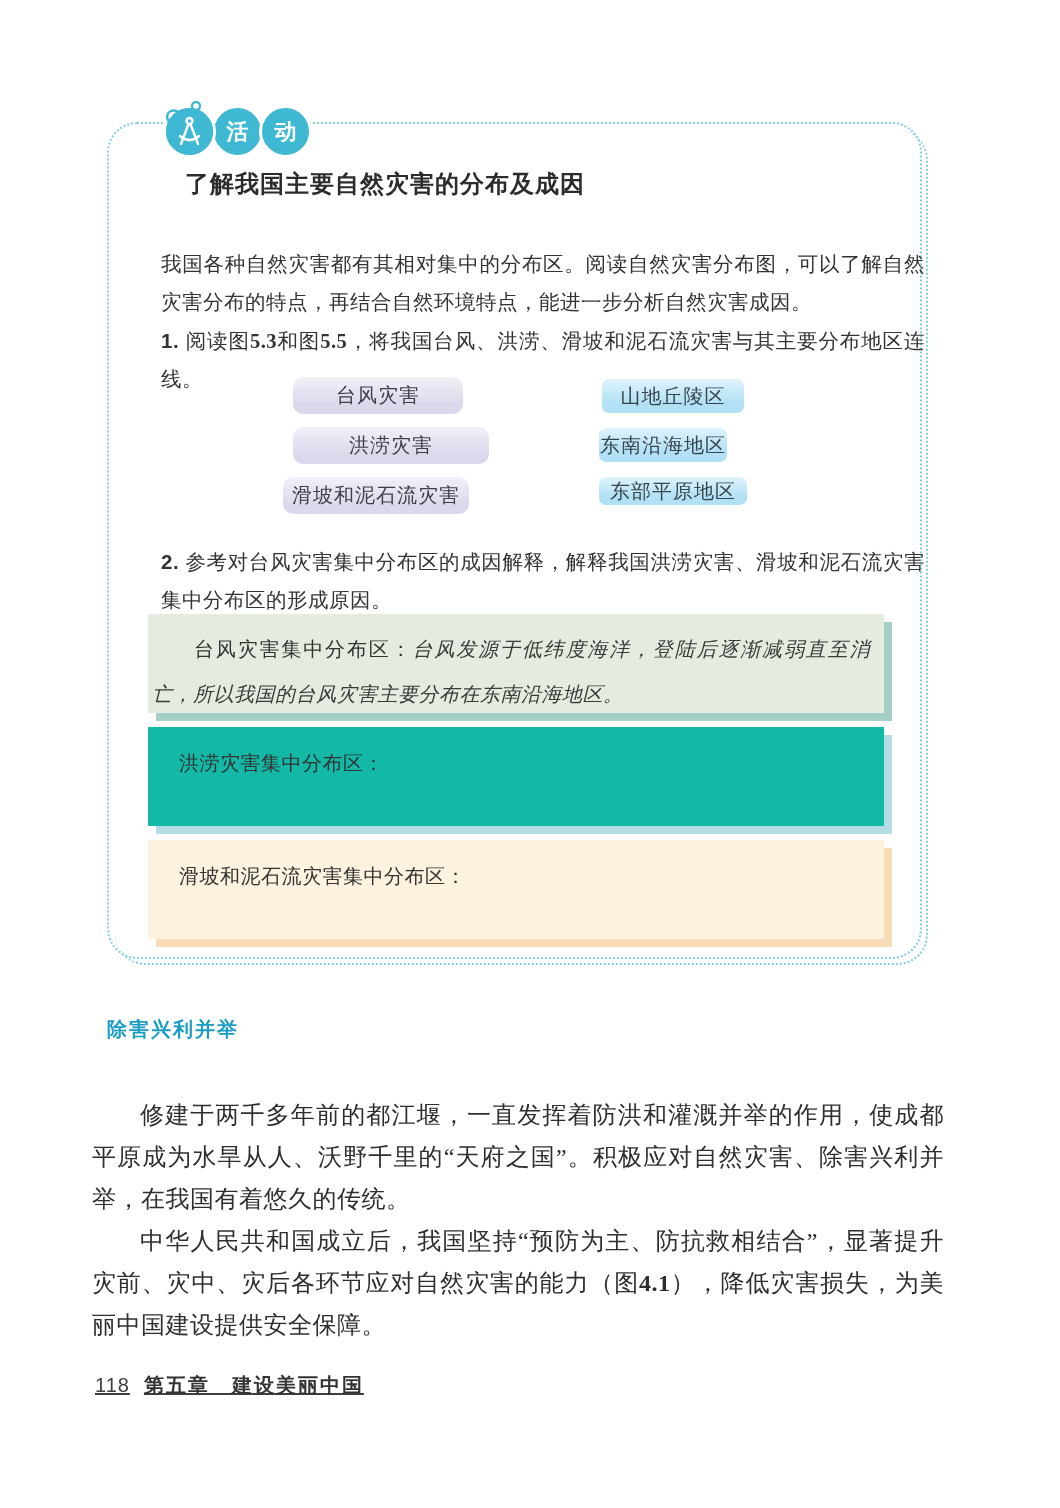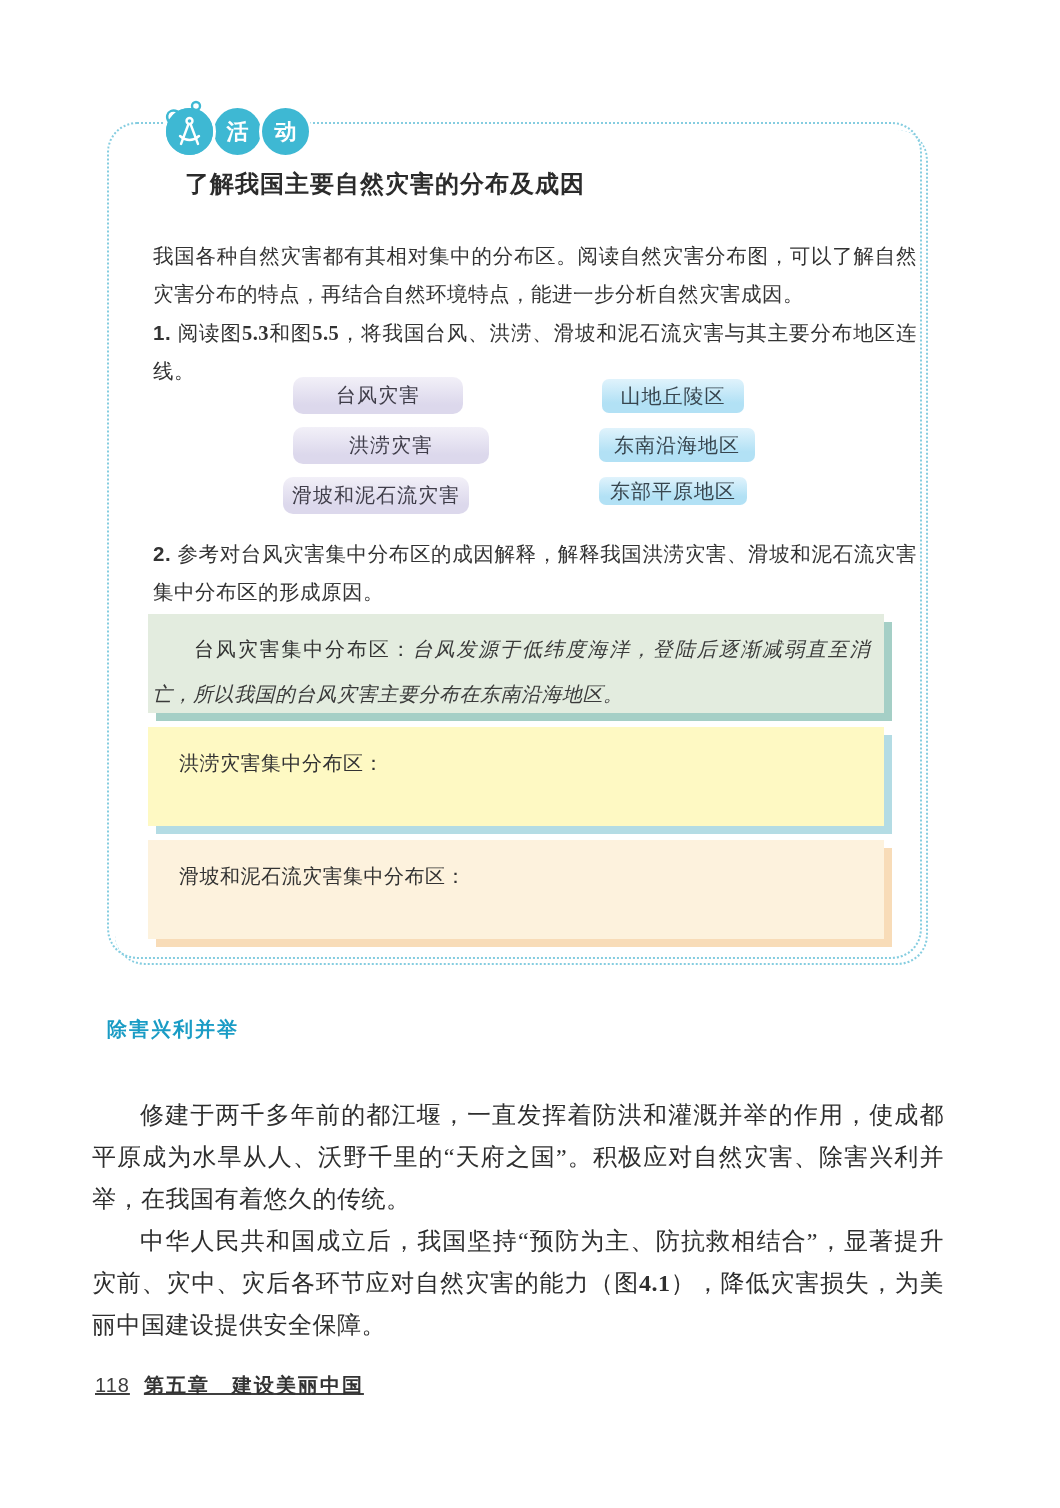--- a/index.html
+++ b/index.html
@@ -27,45 +27,45 @@
     display:flex; align-items:center; justify-content:center;
     border:3px solid #ffffff; margin-left:-5px;
   }
   .badge-icon-wrap { width:47px; height:47px; margin-left:0; position:relative; }
   .badge-icon-wrap svg { overflow:visible; position:absolute; left:0; top:0; }
 
   
   .act-title { position:absolute; left:185px; top:168px; font-size:24px; font-weight:bold; color:#2b2b2b; letter-spacing:1px; }
   .act-par {
     position:absolute; left:145px; width:764px; font-size:20.5px; line-height:38px;
-    text-align:justify; color:#333333; letter-spacing:0.5px; margin:8px;
+    text-align:justify; color:#333333; letter-spacing:0.5px; margin:16px;
   }
   .intro { top:229px; }
   .item1 { top:306px; }
   .item2 { top:527px; }
   b.fignum { font-family:"Liberation Serif", serif; }
 
   
   .mbox {
     position:absolute; display:flex; align-items:center; justify-content:center;
     font-size:20px; color:#3f3d49; letter-spacing:1px;
   }
   .mbox-left  { background:linear-gradient(to bottom,#f2f0f8 0%,#dcd8ec 75%); border-radius:10px; }
   .mbox-right { background:linear-gradient(to bottom,#e0f3fc 0%,#b2e1f5 70%); border-radius:7px; color:#37454e; }
   .l1 { left:293px; top:377px; width:170px; height:37px; }
   .l2 { left:293px; top:427px; width:196px; height:37px; }
   .l3 { left:283px; top:477px; width:186px; height:37px; }
   .r1 { left:602px; top:379px; width:142px; height:34px; }
-  .r2 { left:599px; top:428px; width:156px; height:34px; }
+  .r2 { left:599px; top:428px; width:128px; height:34px; }
   .r3 { left:599px; top:477px; width:148px; height:28px; }
 
   
   .abox { position:absolute; left:148px; width:736px; height:99px; margin:0; }
   .abox-green  { top:614px; background:#e3ecdf; box-shadow:8px 8px 0 0 #a5cfc6; }
-  .abox-blue   { top:727px; background:#fef9c3; box-shadow:8px 8px 0 0 #b4dce4; }
+  .abox-blue   { top:727px; background:#14b8a6; box-shadow:8px 8px 0 0 #b4dce4; }
   .abox-orange { top:840px; background:#fdf2dd; box-shadow:8px 8px 0 0 #f8dcb8; }
   .abox-text {
     margin:0; padding:13px 14px 0 4px; font-size:20px; line-height:45px;
     text-indent:42px; text-align:justify; color:#333333;
   }
   .abox-label { color:#333333; letter-spacing:0.5px; }
   .abox-label-only { margin:0; padding:23px 0 0 31px; font-size:20px; color:#333333; letter-spacing:0.5px; }
   .kai { font-family:"Liberation Serif", serif; font-style:italic; color:#3a3a3a; letter-spacing:0.5px; }
 
   

